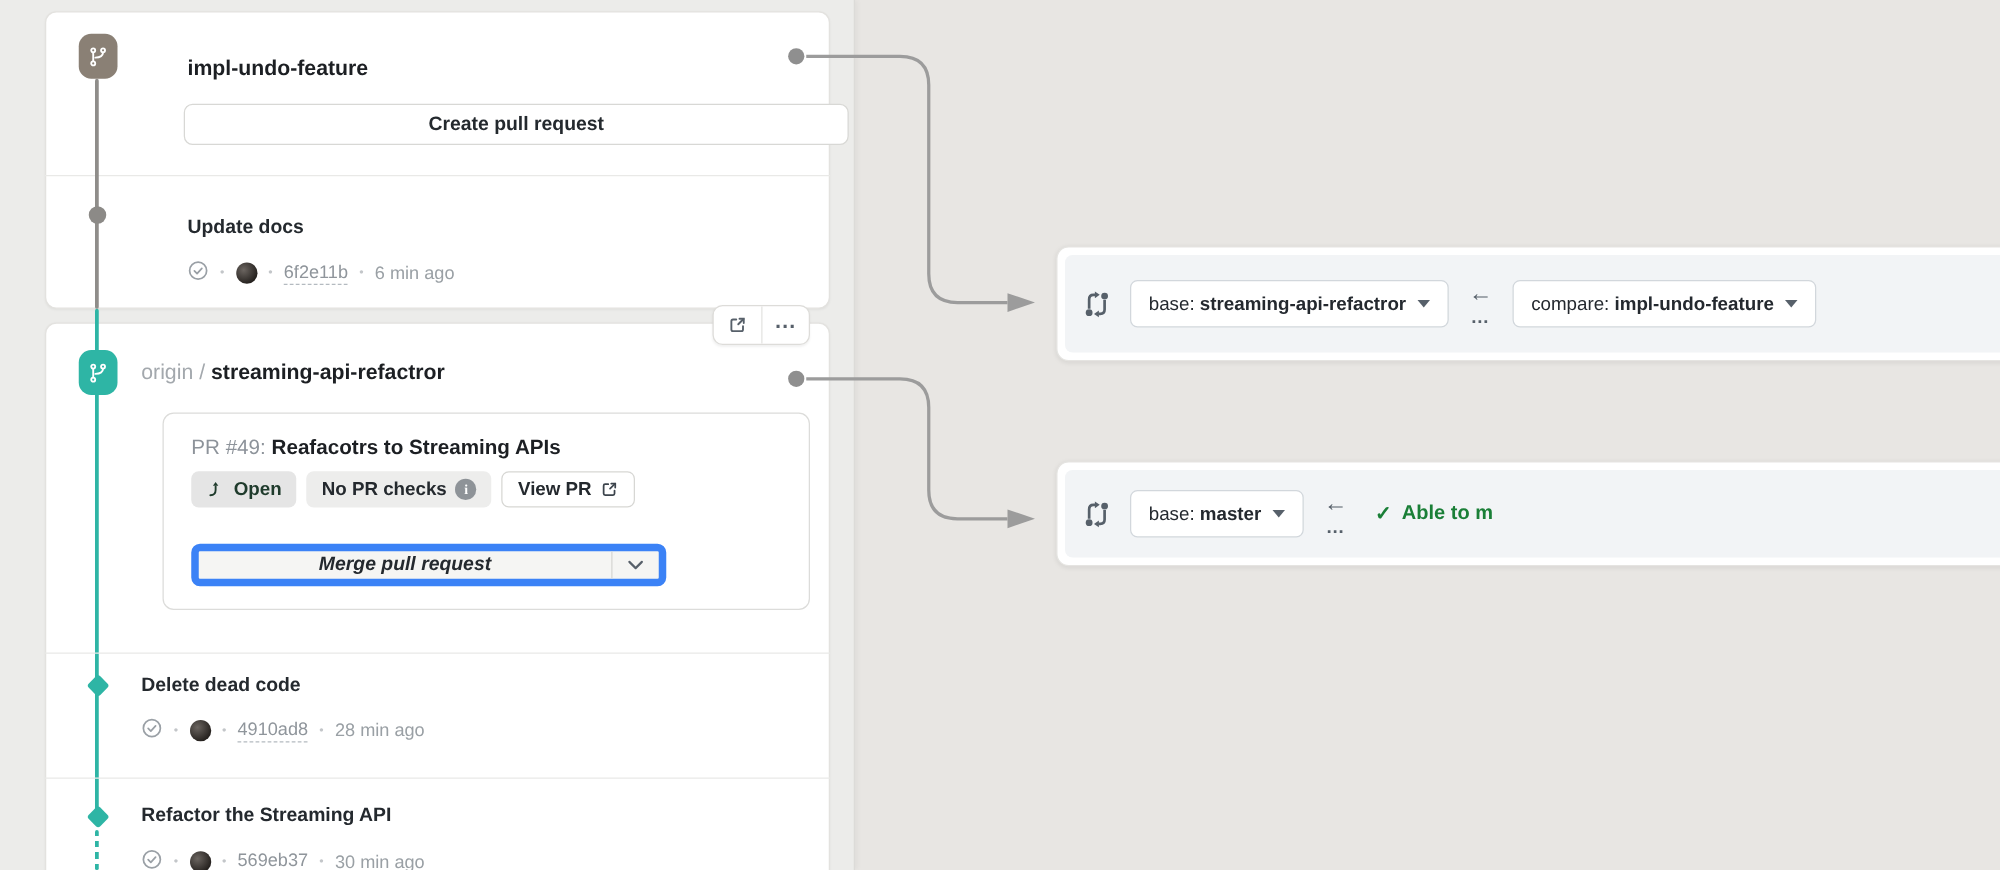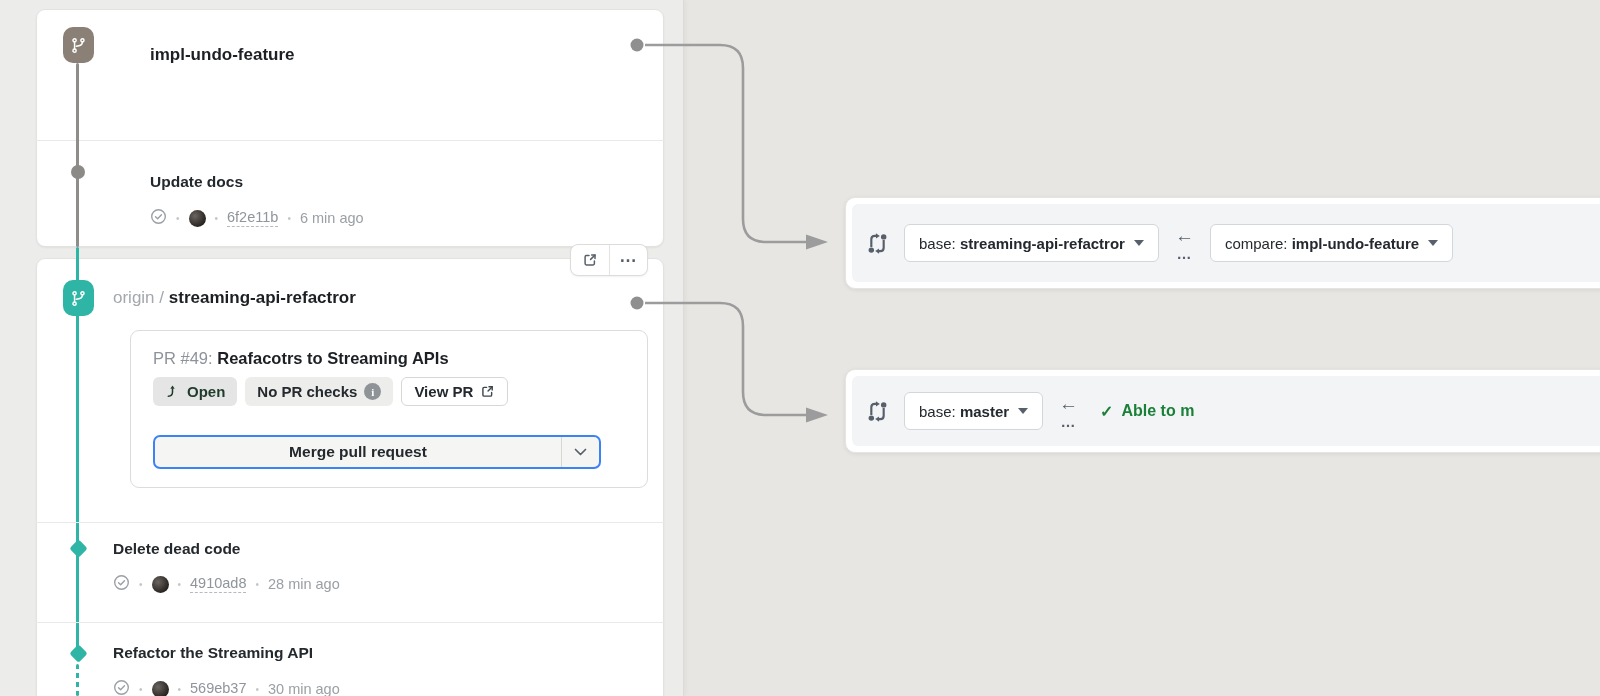--- a/index.html
+++ b/index.html
@@ -68,23 +68,23 @@
   .pr-name { color:#1c1f23; font-weight:700; }
   .badge-row { position:absolute; left:22px; top:46px; display:flex; gap:8px; align-items:center; }
   .badge { height:29px; display:flex; align-items:center; gap:7px; padding:0 12px;
            border-radius:6px; font-size:15px; font-weight:600; color:#24292e; white-space:nowrap; }
   .badge-open { background:#e5e5e5; color:#1f3b2c; }
   .badge-checks { background:#ededec; }
   .badge-view { background:#fff; border:1px solid #d7d7d4; cursor:pointer; }
   .info-circle { width:17px; height:17px; border-radius:50%; background:#8e9398; color:#fff;
                  font-size:11px; font-weight:700; display:flex; align-items:center;
                  justify-content:center; font-family:"Liberation Serif", serif; }
-  .merge-btn { position:absolute; left:22px; top:104px; width:448px; height:34px;
-               display:flex; background:#f5f5f3; border:2px solid #3b82f6; border-radius:7px;
-               overflow:hidden; cursor:pointer; }
+  .merge-btn { position:absolute; left:22px; top:104px; width:380px; height:34px;
+               display:flex; background:#f5f5f3; border:6px solid #3b82f6; border-radius:7px;
+               overflow:hidden; cursor:pointer;font-style:italic; }
   .merge-main { flex:1; display:flex; align-items:center; justify-content:center;
                 font-size:15.5px; font-weight:700; color:#24292e; }
   .merge-caret { width:38px; display:flex; align-items:center; justify-content:center;
                  border-left:1px solid #d6d6d3; color:#57606a; }
 
   
   .compare-card { position:absolute; left:845px; width:870px; background:#fff;
                   border:1px solid #e5e4e1; border-radius:10px;
                   box-shadow:0 1px 4px rgba(0,0,0,.08); padding:6px; }
   .compare-card.bar1 { top:197px; height:92px; }
@@ -109,20 +109,21 @@
 </style>
 </head>
 <body>
 
 <div class="page">
 
   <div class="panel">
 
     <div class="card card1">
       <div class="branch-title-row" style="top:35px;">impl-undo-feature</div>
+      <button class="btn-wide" style="top:73px;">Create pull request</button>
       <div class="commit-title" style="top:163px;text-align:center;">Update docs</div>
       <div class="commit-meta" style="top:198px;">
         <span>
           <svg width="17" height="17" viewBox="0 0 16 16">
             <circle cx="8" cy="8" r="6.4" fill="none" stroke="#9aa0a6" stroke-width="1.3"></circle>
             <path d="M5.2 8.2 L7.2 10.2 L10.8 6.3" fill="none" stroke="#9aa0a6" stroke-width="1.3" stroke-linecap="round" stroke-linejoin="round"></path>
           </svg>
         </span>
         <span class="sep-dot">•</span>
         <span class="avatar"></span>

